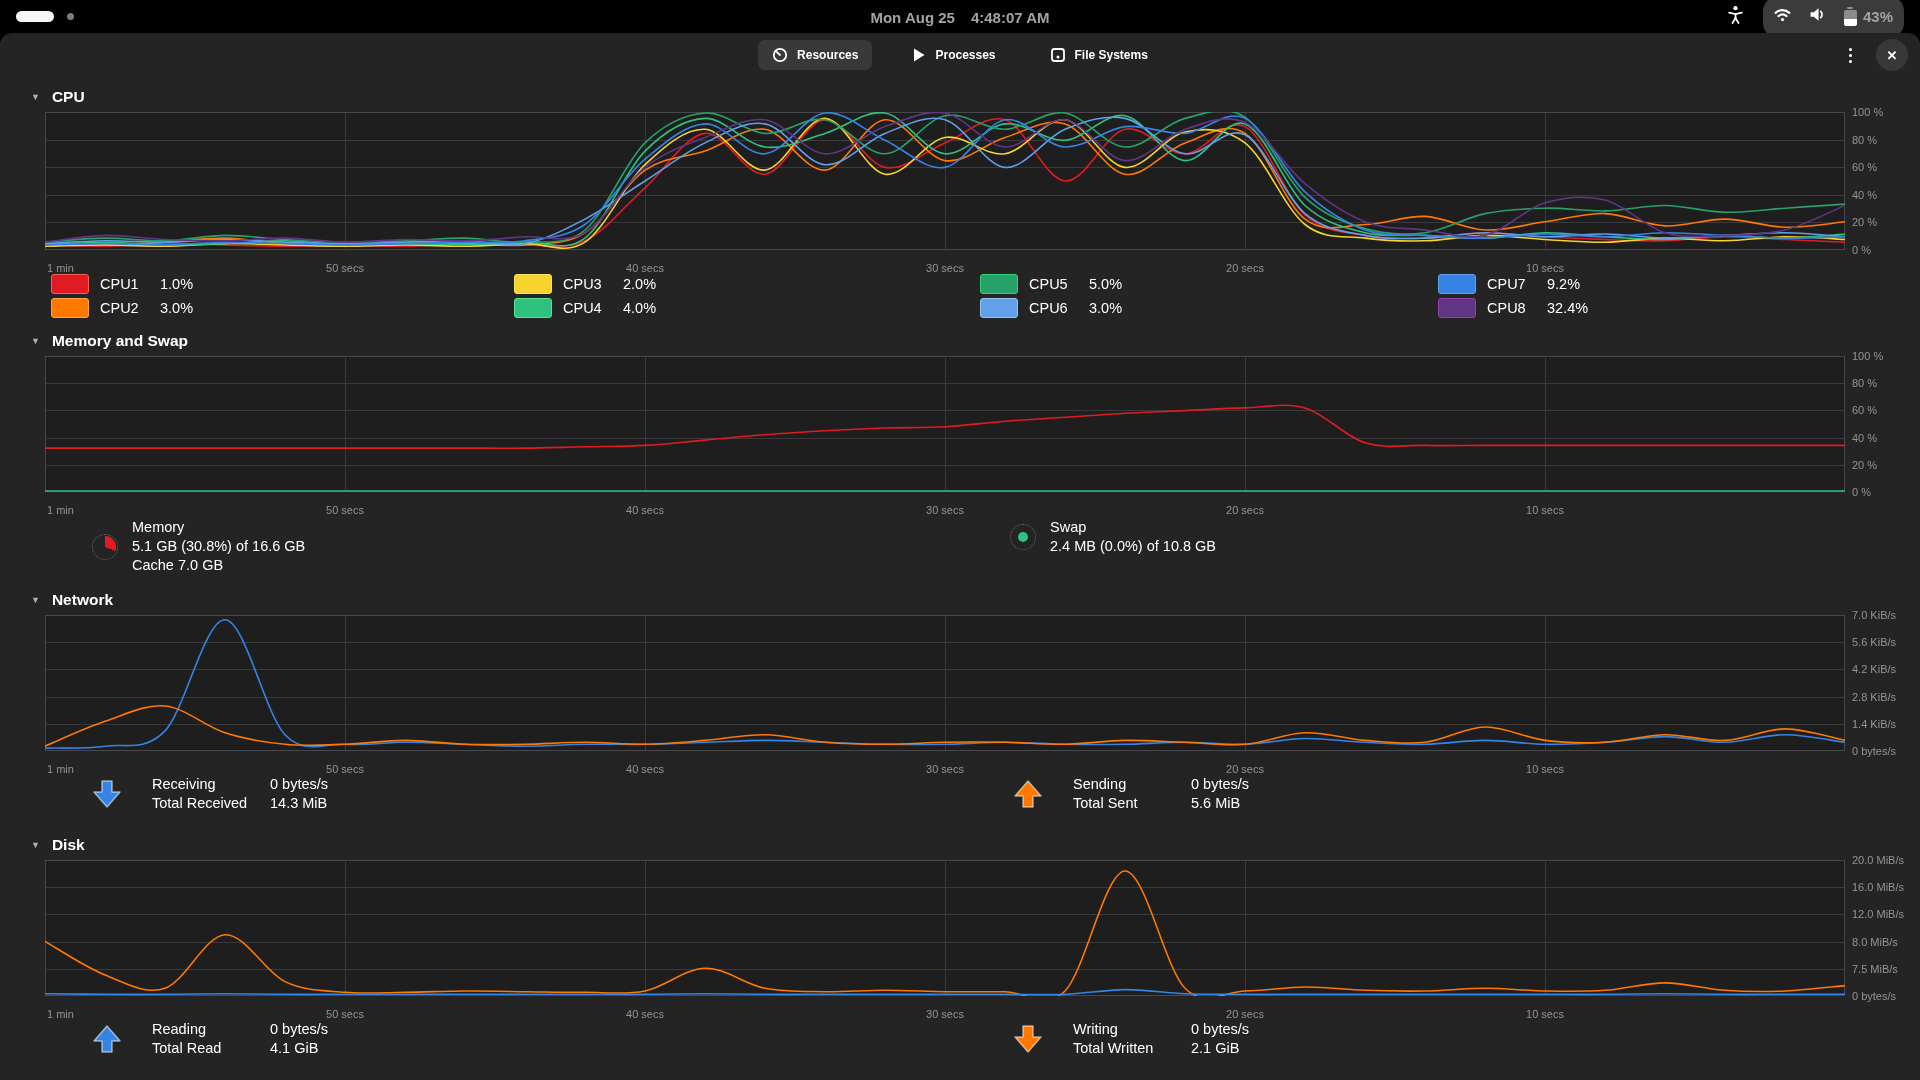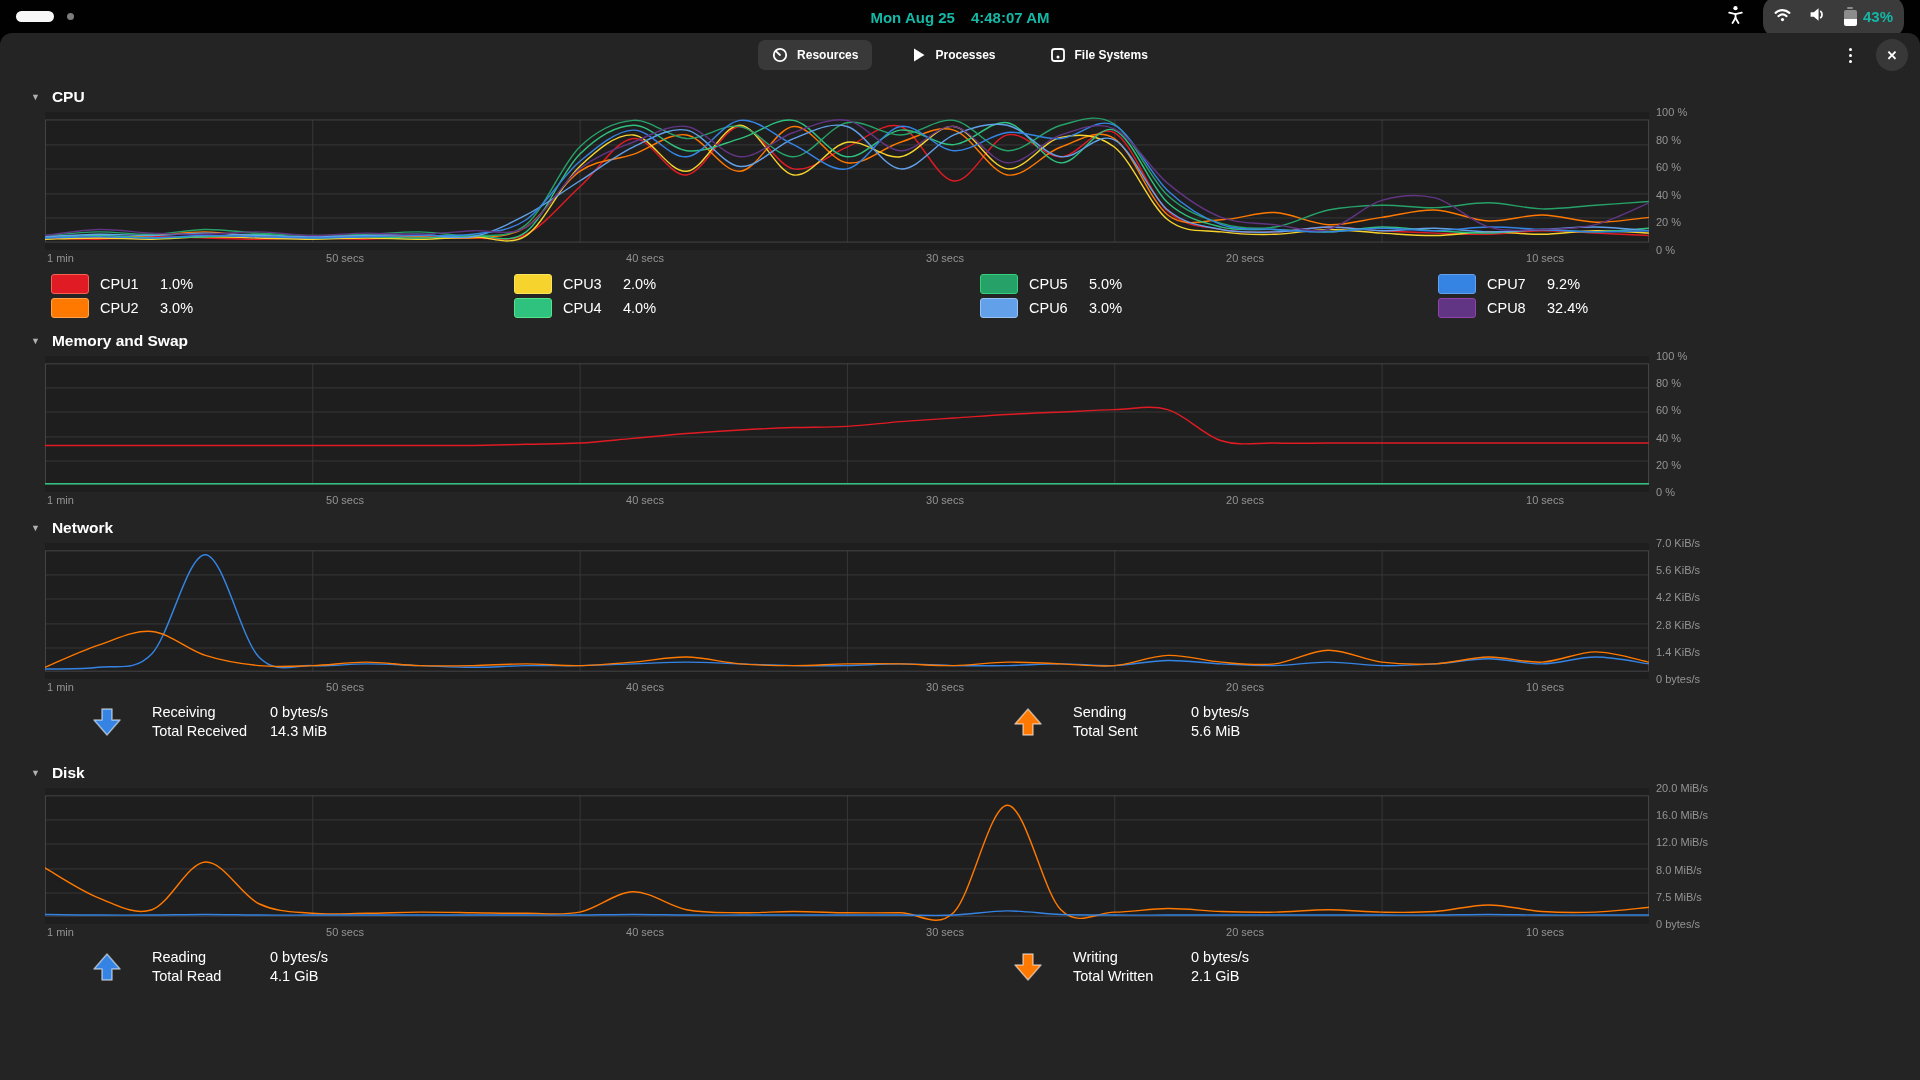--- a/index.html
+++ b/index.html
@@ -1,19 +1,19 @@
 <!DOCTYPE html>
 <html><head>
 <meta charset="utf-8">
 <style>
   * { margin:0; padding:0; box-sizing:border-box; }
   html,body { width:1920px; height:1080px; overflow:hidden; background:#000; font-family:"Liberation Sans", sans-serif; }
 
   
-  .topbar { position:relative; height:33px; background:#010101; display:flex; align-items:center; padding:0 16px; color:#14b8a6; }
+  .topbar { position:relative; height:33px; background:#010101; display:flex; align-items:center; padding:0 16px; color:#a3a3a3; }
   .activities-pill { width:38px; height:11px; background:#f7f7f7; border-radius:6px; }
   .workspace-dot { width:7px; height:7px; background:#7d7d7d; border-radius:50%; margin-left:13px; }
   .clock { position:absolute; left:50%; top:50%; transform:translate(-50%,-50%); font-size:15px; font-weight:700; display:flex; gap:16px; white-space:nowrap; }
   .top-right { margin-left:auto; display:flex; align-items:center; gap:18px; }
   .status-pill { display:flex; align-items:center; gap:18px; background:#3b3b3b; border-radius:15px; height:42px; padding:0 11px; }
   .battery-wrap { display:flex; align-items:center; gap:6px; font-size:15px; font-weight:700; }
   .battery-icon { position:relative; width:13px; height:16px; border-radius:2px; background:linear-gradient(to top,#ffffff 0 45%, #8c8c8c 45% 100%); margin-top:2px; }
   .battery-icon::before { content:""; position:absolute; top:-3px; left:3.5px; width:6px; height:2.5px; background:#8c8c8c; border-radius:1px; }
 
   
@@ -26,27 +26,27 @@
   .win-controls { position:absolute; right:12px; top:0; height:100%; display:flex; align-items:center; gap:18px; }
   .kebab { display:flex; flex-direction:column; gap:3px; padding:6px; }
   .kebab i { width:3px; height:3px; border-radius:50%; background:#fff; }
   .close-btn { width:32px; height:32px; border-radius:50%; background:#383838; display:flex; align-items:center; justify-content:center; font-size:13px; font-weight:700; color:#fff; }
 
   
   .section-header { margin-top:7px; height:25px; display:flex; align-items:center; gap:12px; padding-left:31px; }
   .disclosure { color:#b1b1b1; font-size:9px; }
   .section-title { font-size:15.5px; font-weight:700; }
 
-  .chart-wrap { position:relative; margin-left:45px; margin-top:3px; width:1604px; background:#1e1e1e; }
+  .chart-wrap { position:relative; margin-left:45px; margin-top:3px; width:1800px; background:#1e1e1e; }
   .chart-wrap svg { display:block; width:100%; height:100%; overflow:hidden; }
   .h138 { height:138px; } .h136 { height:136px; }
   .y-labels { position:absolute; left:calc(100% + 7px); top:0; height:100%; width:72px; }
   .y-labels span { position:absolute; transform:translateY(-50%); font-size:11px; color:#949494; white-space:nowrap; }
   .time-row { position:relative; margin-left:45px; width:1800px; height:16px; }
-  .time-row span { position:absolute; top:2px; font-size:11px; color:#949494; white-space:nowrap; }
+  .time-row span { position:absolute; top:12px; font-size:11px; color:#949494; white-space:nowrap; }
 
   
   .cpu-legend { position:relative; height:48px; margin-top:7px; }
   .cpu-col { position:absolute; top:0; display:flex; flex-direction:column; gap:3px; }
   .cpu-leg-item { display:flex; align-items:center; height:21px; }
   .swatch { width:38px; height:20px; border-radius:3px; border:1.5px solid #fff; }
   .leg-label { margin-left:11px; width:60px; font-size:14.5px; }
   .leg-value { font-size:14.5px; }
 
   
@@ -258,20 +258,41 @@
   </div>
   <div class="time-row">
       <span style="left: 2px;">1 min</span>
       <span style="left: 16.6667%; transform: translateX(-50%);">50 secs</span>
       <span style="left: 33.3333%; transform: translateX(-50%);">40 secs</span>
       <span style="left: 50%; transform: translateX(-50%);">30 secs</span>
       <span style="left: 66.6667%; transform: translateX(-50%);">20 secs</span>
       <span style="left: 83.3333%; transform: translateX(-50%);">10 secs</span>
     </div>
 
+  <div class="memsw-legend">
+    <div class="mem-group" style="left:92px;">
+      <span class="pie-ring">
+          <span class="pie-fill" style="background: conic-gradient(rgb(224, 27, 36) 0deg, rgb(224, 27, 36) 110.88deg, transparent 110.88deg, transparent 360deg);"></span>
+        </span>
+      <div class="mem-lines">
+        <div>Memory</div>
+        <div>5.1 GB (30.8%) of 16.6 GB</div>
+        <div>Cache 7.0 GB</div>
+      </div>
+    </div>
+    <div class="mem-group" style="left:1010px;">
+      <span class="pie-ring">
+          <span class="swap-dot" style="background-color: rgb(46, 194, 126);"></span>
+        </span>
+      <div class="mem-lines">
+        <div>Swap</div>
+        <div>2.4 MB (0.0%) of 10.8 GB</div>
+      </div>
+    </div>
+  </div>
 
   <div class="section-header">
     <span class="disclosure">▼</span>
     <span class="section-title">Network</span>
   </div>
   <div class="chart-wrap h136">
     <svg viewBox="0 0 1800 136">
         <path d="M300.5 0V136M600.5 0V136M900.5 0V136M1200.5 0V136M1500.5 0V136M0 27.5H1800M0 54.5H1800M0 82.5H1800M0 109.5H1800" stroke="#3a3a3d" fill="none"></path>
         <rect x="0.5" y="0.5" width="1799" height="135" stroke="#48484c" fill="none"></rect>
         <path d="M0.0 133.1C10.0 132.8 40.0 134.0 60.0 131.2C80.0 128.3 100.0 136.9 120.0 115.9C140.0 94.8 160.0 4.2 180.0 4.8C200.0 5.5 220.0 98.9 240.0 119.7C260.0 140.4 280.0 128.0 300.0 129.3C320.0 130.5 340.0 127.3 360.0 127.3C380.0 127.3 400.0 128.6 420.0 129.3C440.0 129.9 460.0 131.2 480.0 131.2C500.0 131.2 520.0 129.6 540.0 129.3C560.0 128.9 580.0 129.6 600.0 129.3C620.0 128.9 640.0 128.0 660.0 127.3C680.0 126.7 700.0 125.4 720.0 125.4C740.0 125.4 760.0 126.7 780.0 127.3C800.0 128.0 820.0 128.9 840.0 129.3C860.0 129.6 880.0 129.6 900.0 129.3C920.0 128.9 940.0 127.3 960.0 127.3C980.0 127.3 1000.0 128.9 1020.0 129.3C1040.0 129.6 1060.0 129.6 1080.0 129.3C1100.0 128.9 1120.0 127.3 1140.0 127.3C1160.0 127.3 1180.0 129.9 1200.0 129.3C1220.0 128.6 1240.0 123.8 1260.0 123.5C1280.0 123.2 1300.0 126.4 1320.0 127.3C1340.0 128.3 1360.0 129.6 1380.0 129.3C1400.0 128.9 1420.0 125.4 1440.0 125.4C1460.0 125.4 1480.0 128.9 1500.0 129.3C1520.0 129.6 1540.0 128.6 1560.0 127.3C1580.0 126.1 1600.0 121.6 1620.0 121.6C1640.0 121.6 1660.0 127.7 1680.0 127.3C1700.0 127.0 1720.0 119.7 1740.0 119.7C1760.0 119.7 1790.0 126.1 1800.0 127.3" stroke="#3584e4" fill="none" stroke-width="1.6" stroke-linejoin="round" stroke-linecap="round"></path>

